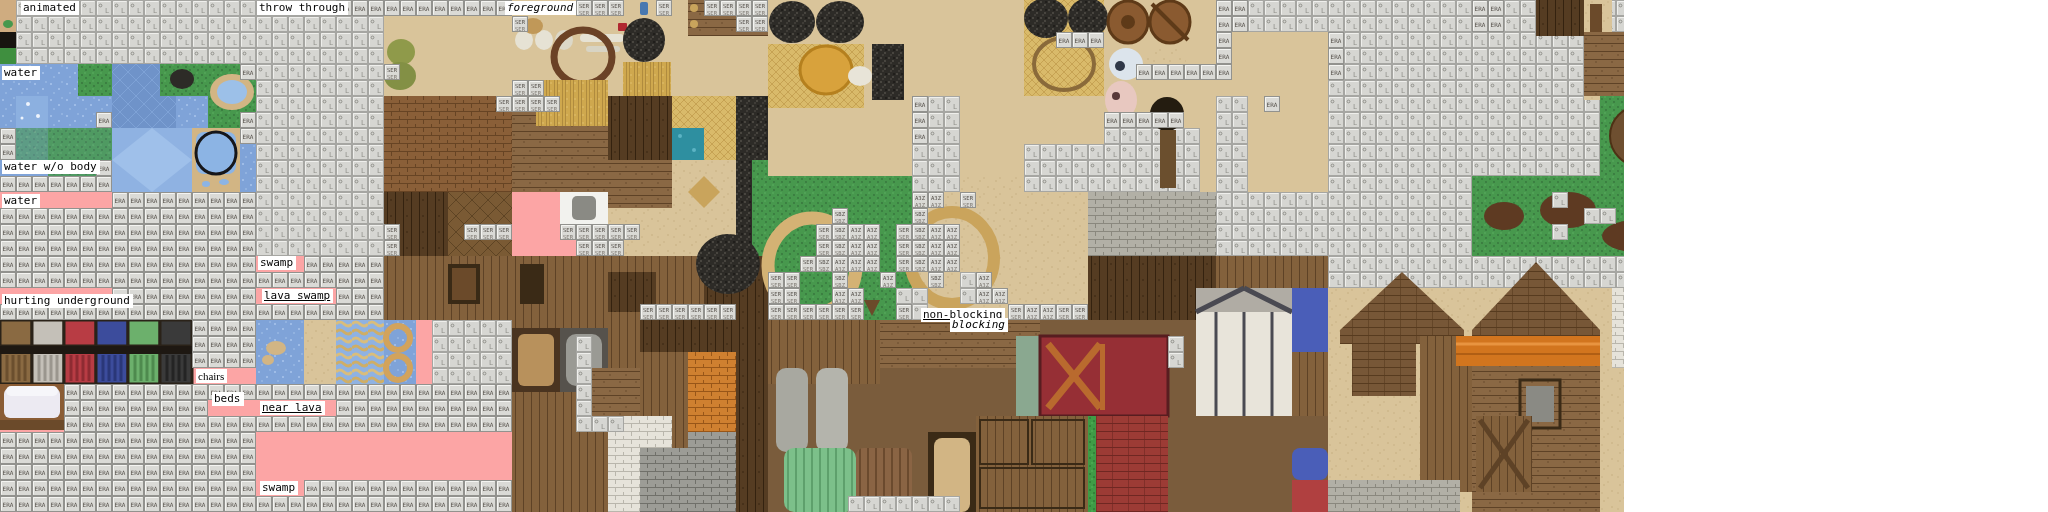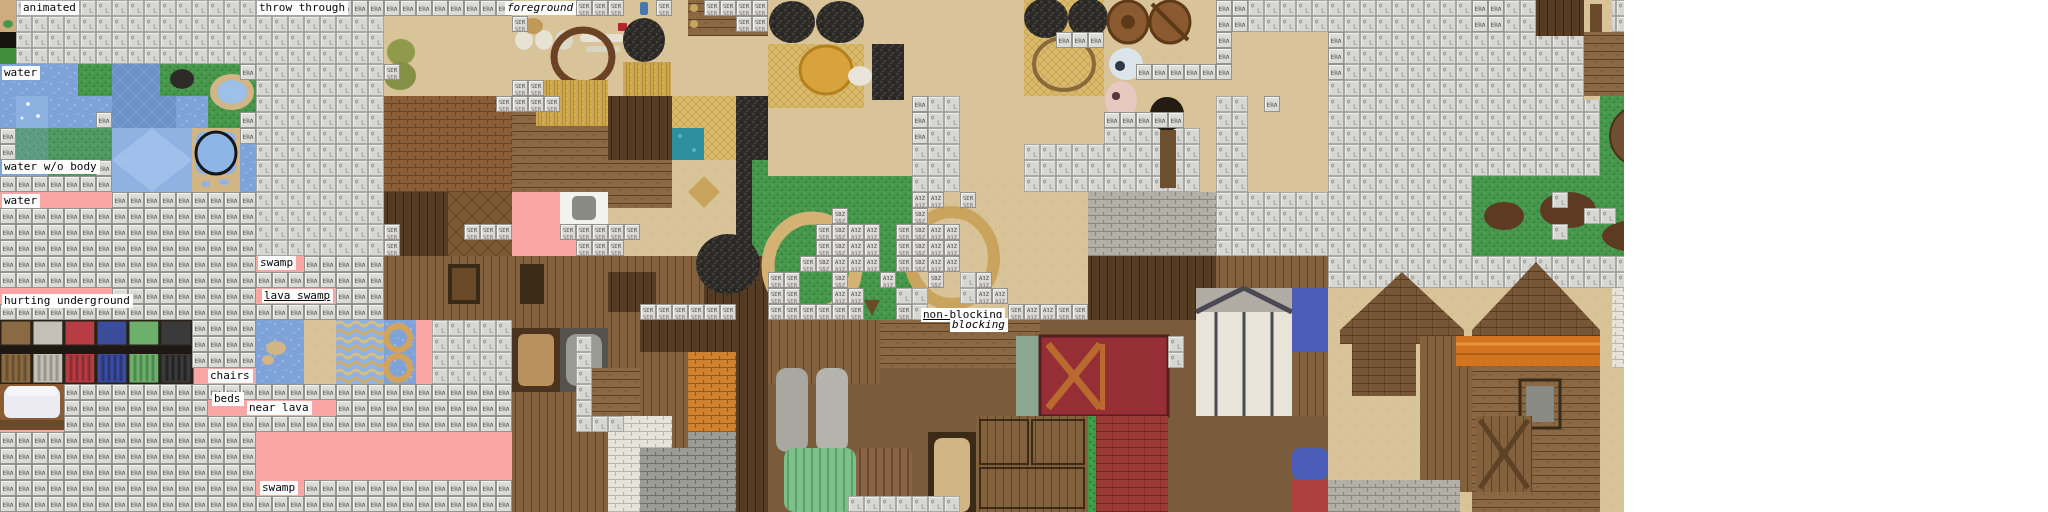--- a/index.html
+++ b/index.html
@@ -591,20 +591,20 @@
   <div id="labels">
       <div class="lbl" style="left: 21px; top: 1px;">animated</div>
       <div class="lbl" style="left: 257px; top: 1px;">throw through</div>
       <div class="lbl" style="left: 505px; top: 1px; font-style: italic;">foreground</div>
       <div class="lbl" style="left: 2px; top: 66px; text-align: right;">water</div>
       <div class="lbl" style="left: 2px; top: 160px;">water w/o body</div>
       <div class="lbl" style="left: 2px; top: 194px;">water</div>
       <div class="lbl" style="left: 258px; top: 256px;">swamp</div>
       <div class="lbl" style="left: 262px; top: 289px; text-decoration: underline;">lava swamp</div>
       <div class="lbl" style="left: 2px; top: 294px;">hurting underground</div>
-      <div class="lbl" style="left: 208px; top: 369px;">chairs</div>
+      <div class="lbl" style="left: 196px; top: 369px; font-family: Liberation Serif, serif;">chairs</div>
       <div class="lbl" style="left: 212px; top: 392px;">beds</div>
-      <div class="lbl" style="left: 247px; top: 401px;">near lava</div>
+      <div class="lbl" style="left: 260px; top: 401px; text-decoration: underline;">near lava</div>
       <div class="lbl" style="left: 260px; top: 481px;">swamp</div>
       <div class="lbl" style="left: 921px; top: 308px; text-decoration: underline;">non-blocking</div>
       <div class="lbl" style="left: 950px; top: 318px; font-style: italic;">blocking</div>
     </div>
 </div>
 
 </body></html>

